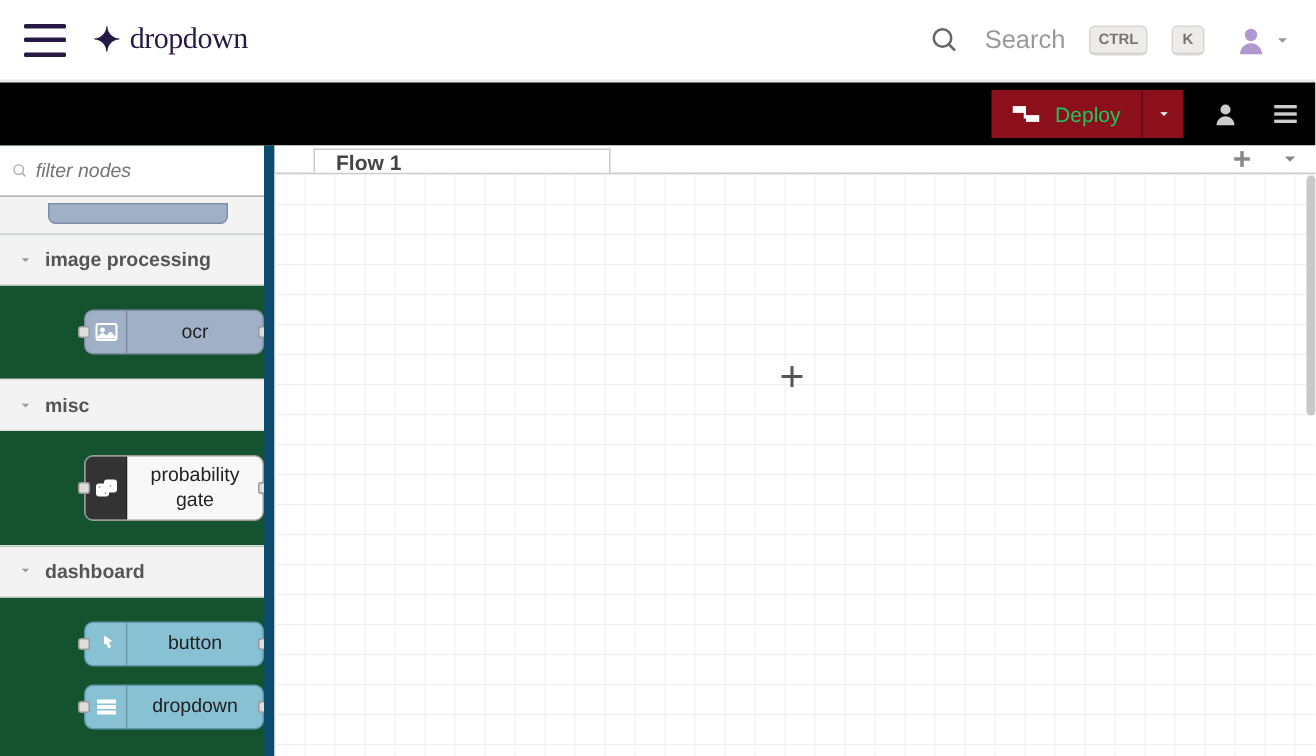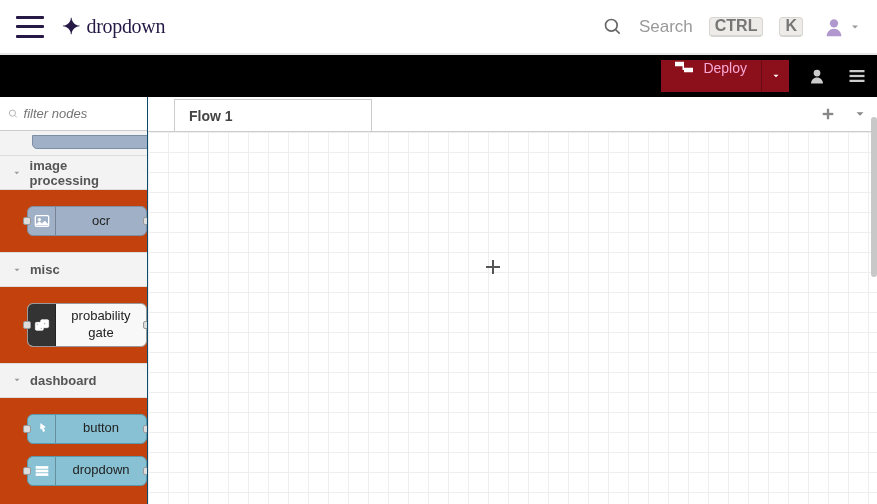--- a/index.html
+++ b/index.html
@@ -6,56 +6,56 @@
 body{font-family:-apple-system,BlinkMacSystemFont,"Segoe UI",sans-serif;width:877px;height:504px;overflow:hidden;color:#333;background:#fff}
 .top-header{height:55px;display:flex;align-items:center;padding:0 16px;border-bottom:2px solid #eae8e6}
 .hamburger-icon{width:28px;height:22px;cursor:pointer;display:flex;flex-direction:column;justify-content:space-between;margin-right:18px}
 .hamburger-icon span{height:3px;background:#261946;border-radius:1px}
 .brand{display:flex;align-items:center;gap:6px}
 .brand-glyph{font-weight:700;color:#261946;font-size:22px}
 .brand-text{font-family:Georgia,serif;font-size:20px;color:#261946;letter-spacing:-0.3px}
 .top-spacer{flex:1}
 .search-group{display:flex;align-items:flex-start;gap:16px;color:#999;font-size:17px;cursor:pointer}
 .search-group svg{width:20px;height:20px;stroke:#666;fill:none;stroke-width:2}
-.kbd{display:inline-flex;align-items:center;justify-content:center;background:#edece9;border:1px solid #d8d6d2;border-bottom-width:2px;border-radius:4px;font-size:16px;font-weight:600;color:#787574;padding:2px 5px;min-width:22px;height:20px}
+.kbd{display:inline-flex;align-items:center;justify-content:center;background:#edece9;border:1px solid #d8d6d2;border-bottom-width:2px;border-radius:4px;font-size:10px;font-weight:600;color:#787574;padding:2px 5px;min-width:22px;height:20px}
 .user-menu{display:flex;align-items:center;gap:4px;margin-left:20px;cursor:pointer}
 .user-menu svg.avatar{width:22px;height:22px;fill:#b097ce}
 .user-menu svg.chevron{width:12px;height:12px;fill:#999}
 .app-header{height:42px;background:#000;display:flex;align-items:center;padding-left:20px;color:#eee;font-size:15px}
 .app-spacer{flex:1}
 .deploy-group{display:flex;height:32px;margin-right:8px}
-.deploy-btn{background:#8c101c;color:#f9a8d4;display:flex;align-items:flex-start;padding:0 14px;gap:10px;font-size:14px;cursor:pointer}
+.deploy-btn{background:#8c101c;color:#22c55e;display:flex;align-items:center;padding:0 14px;gap:10px;font-size:14px;cursor:pointer}
 .deploy-btn svg{width:18px;height:14px}
 .deploy-caret{background:#8c101c;width:28px;display:flex;align-items:center;justify-content:center;border-left:1px solid #6a0c15;cursor:pointer}
 .deploy-caret svg{width:10px;height:10px;fill:#fff}
 .hdr-icon{width:40px;height:42px;display:flex;align-items:center;justify-content:center;cursor:pointer}
 .hdr-icon svg{width:18px;height:18px;fill:#ccc}
 .main{display:flex;height:407px}
-.sidebar{width:148px;background:#c2410c;border-right:1px solid #0c4a6e;display:flex;flex-direction:column;overflow:hidden}
+.sidebar{width:183px;background:#14532d;border-right:7px solid #0c4a6e;display:flex;flex-direction:column;overflow:hidden}
 .filter-box{height:34px;display:flex;align-items:center;padding:0 8px;border-bottom:1px solid #ccc;background:#fff}
 .filter-box svg{width:12px;height:12px;fill:#aaa;stroke:#aaa;margin-right:5px}
 .filter-box input{border:none;outline:none;font-size:13px;width:100%;font-style:italic;color:#777;background:transparent}
 .palette{flex:1;overflow-y:hidden}
 .node-partial-wrap{height:25px;position:relative;border-bottom:1px solid #ddd;background:#f3f3f3;overflow:hidden}
 .node-partial{position:absolute;bottom:6px;left:32px;width:120px;height:14px;background:#a0b1c7;border:1px solid #7d8fa5;border-radius:0 0 5px 5px}
 .category-header{height:34px;display:flex;align-items:center;padding:0 12px;background:#f3f3f3;border-bottom:1px solid #ddd;font-size:13px;font-weight:600;color:#555;cursor:pointer}
 .category-header svg{width:10px;height:10px;fill:#999;margin-right:8px}
 .node-area{padding:16px 0;display:flex;flex-direction:column;gap:12px;align-items:flex-end;border-bottom:1px solid #ddd}
 .palette-node{position:relative;width:120px;border-radius:6px;border:1px solid #888;display:flex;align-items:stretch;min-height:30px;font-size:13px;color:#222;cursor:grab}
 .palette-node.blue{background:#a0b1c7;border-color:#7e8fa5}
 .palette-node.white{background:#f8f8f8;border-color:#999}
 .palette-node.teal{background:#88c1d3;border-color:#5a98ab}
 .pn-icon{width:28px;display:flex;align-items:center;justify-content:center;border-right:1px solid rgba(0,0,0,0.25);border-radius:5px 0 0 5px}
 .pn-icon svg{width:16px;height:16px;fill:#fff;stroke:#fff}
 .pn-label{flex:1;display:flex;align-items:center;justify-content:center;text-align:center;padding:4px 2px;line-height:1.3}
 .port-l,.port-r{position:absolute;top:50%;width:8px;height:8px;background:#ddd;border:1px solid #999;border-radius:2px;transform:translateY(-50%)}
 .port-l{left:-5px}
 .port-r{right:-5px}
 .canvas-area{flex:1;display:flex;flex-direction:column;position:relative}
-.tab-bar{height:35px;display:flex;align-items:stretch;border-bottom:1px solid #ccc;padding-left:26px;background:#fff}
+.tab-bar{height:19px;display:flex;align-items:stretch;border-bottom:1px solid #ccc;padding-left:26px;background:#fff}
 .tab{min-width:198px;background:#fff;border:1px solid #ccc;border-bottom:none;display:flex;align-items:center;padding:0 14px;font-size:14px;color:#444;font-weight:600;margin-top:2px;cursor:pointer}
 .tab-spacer{flex:1}
 .tab-actions{display:flex;align-items:center;padding:0 10px;gap:18px}
 .tab-actions svg{width:14px;height:14px;fill:#888;cursor:pointer}
 .canvas{flex:1;position:relative;overflow:auto;background-color:#fff;background-image:linear-gradient(#eee 1px,transparent 1px),linear-gradient(90deg,#eee 1px,transparent 1px);background-size:20px 20px}
 .crosshair{position:absolute;left:338px;top:128px;width:14px;height:14px}
 .crosshair::before,.crosshair::after{content:"";position:absolute;background:#555}
 .crosshair::before{left:6px;top:0;width:2px;height:14px}
 .crosshair::after{top:6px;left:0;height:2px;width:14px}
 .scrollbar-v{position:absolute;right:0;top:0;width:7px;height:100%;background:transparent}

